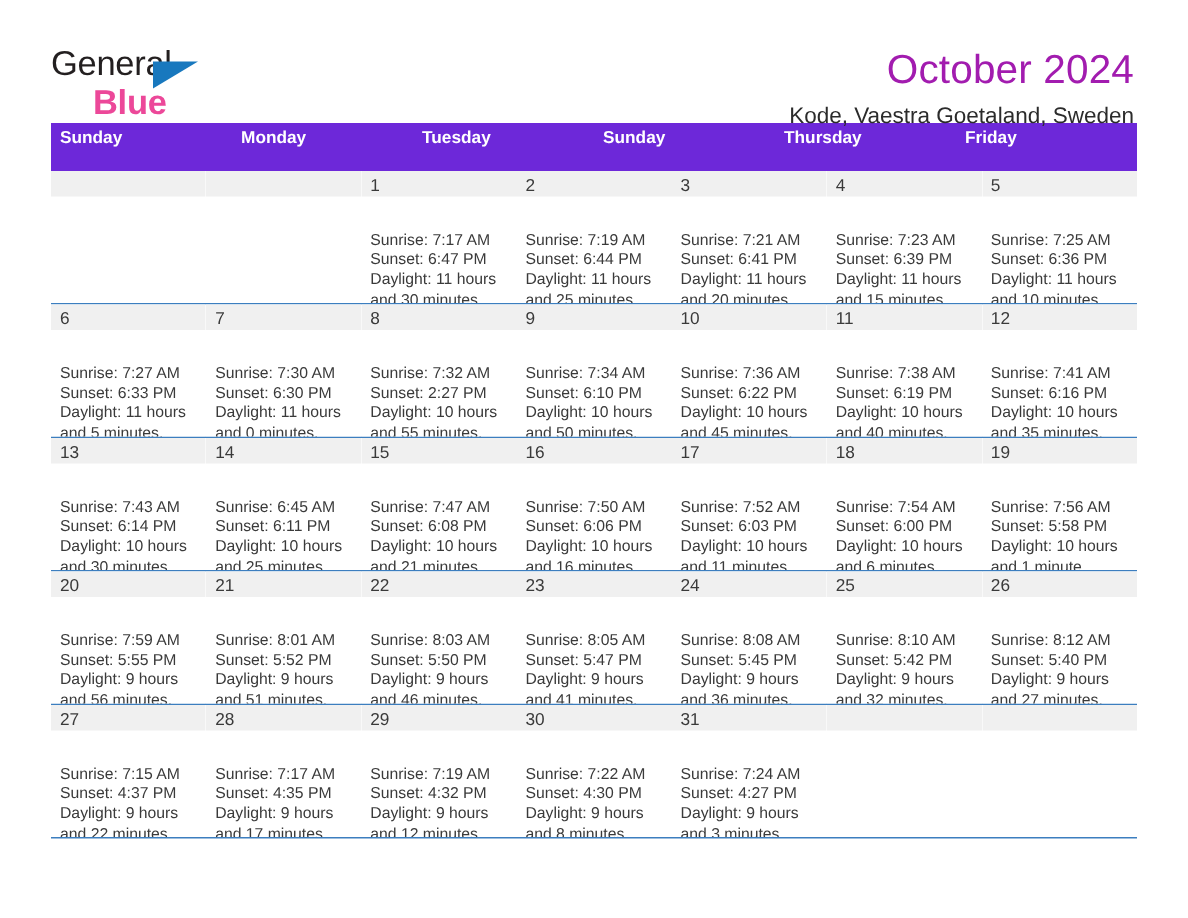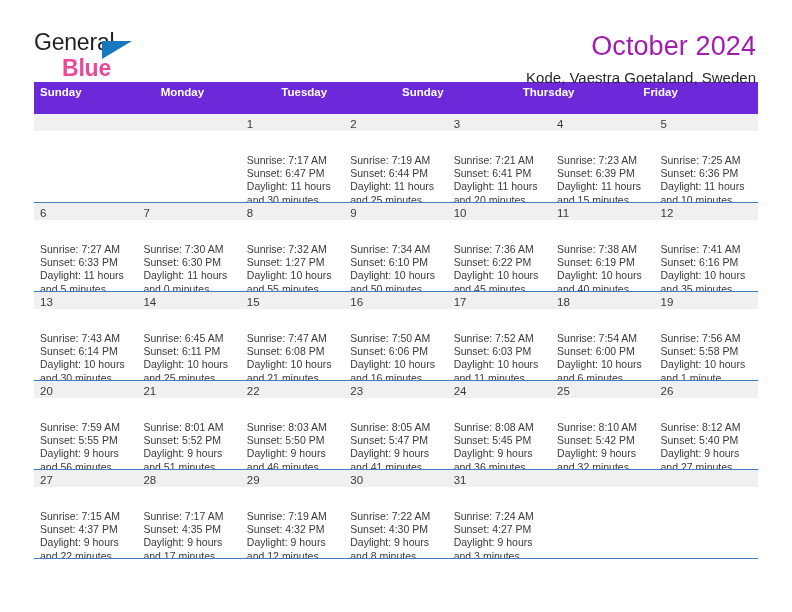--- a/index.html
+++ b/index.html
@@ -226,21 +226,21 @@
               <div class="cell-line">Sunrise: 7:30 AM</div>
               <div class="cell-line">Sunset: 6:30 PM</div>
               <div class="cell-line">Daylight: 11 hours</div>
               <div class="cell-line">and 0 minutes.</div>
             </div>
           </div>
           <div class="cell">
             <div class="daynum-band"><span class="daynum">8</span></div>
             <div class="cell-body">
               <div class="cell-line">Sunrise: 7:32 AM</div>
-              <div class="cell-line">Sunset: 1:27 PM</div>
+              <div class="cell-line">Sunset: 2:27 PM</div>
               <div class="cell-line">Daylight: 10 hours</div>
               <div class="cell-line">and 55 minutes.</div>
             </div>
           </div>
           <div class="cell">
             <div class="daynum-band"><span class="daynum">9</span></div>
             <div class="cell-body">
               <div class="cell-line">Sunrise: 7:34 AM</div>
               <div class="cell-line">Sunset: 6:10 PM</div>
               <div class="cell-line">Daylight: 10 hours</div>

